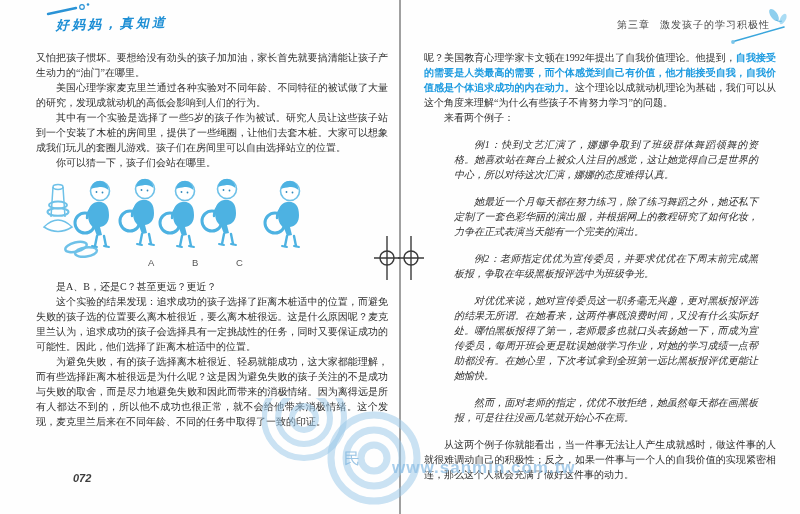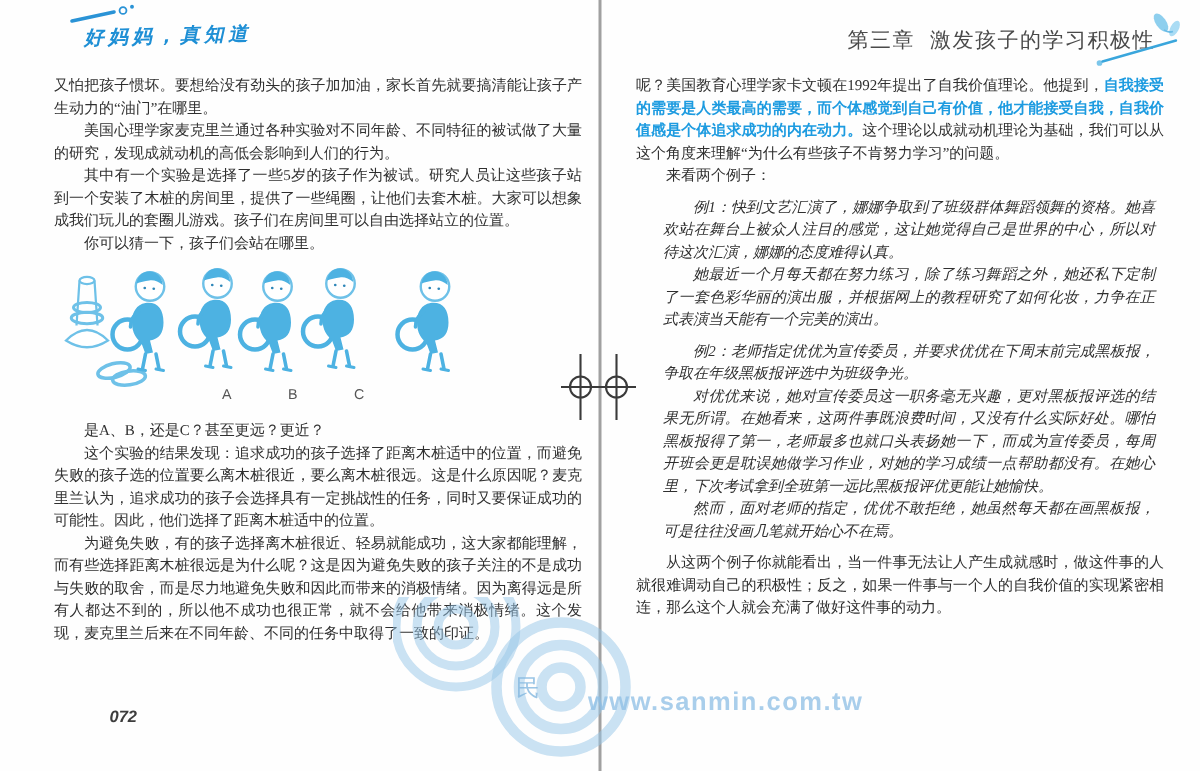--- a/index.html
+++ b/index.html
@@ -5,32 +5,32 @@
   html,body{margin:0;padding:0;background:#ffffff;}
   #spread{position:relative;width:800px;height:514px;background:#fefefe;overflow:hidden;
           font-family:"Liberation Serif","DejaVu Serif",serif;color:#2f2f2f;}
   
   .gutter{position:absolute;left:399px;top:0;width:2px;height:514px;background:#a0a0a0;}
   .regmarks{position:absolute;left:360px;top:232px;}
   
   .left-header{position:absolute;left:56px;top:15px;font-size:13px;font-style:italic;font-weight:bold;
                color:#1e8fd5;letter-spacing:3px;transform:rotate(-1.5deg);}
   .left-header-deco{position:absolute;left:44px;top:2px;}
-  .right-header{position:absolute;right:30px;top:18px;font-size:14px;color:#4a4a4a;letter-spacing:1px;}
+  .right-header{position:absolute;right:30px;top:18px;font-size:10px;color:#4a4a4a;letter-spacing:1px;}
   .right-header .chapter{margin-right:10px;}
   .right-header-deco{position:absolute;left:726px;top:6px;}
   
   .col{position:absolute;top:50px;width:352px;font-size:10px;line-height:15px;text-align:justify;}
   .col-left{left:36px;}
   .col-right{left:424px;}
   .col p{margin:0;}
   .col p.indent{text-indent:2em;}
   .emph{color:#1d9be0;font-weight:bold;}
   .example{font-style:italic;margin:6px 6px 6px 18px;}
-  .example p{margin:0;text-indent:2em;}
+  .example p{margin:12px;text-indent:2em;}
   .closing{margin-top:14px;}
   
   .figure-wrap{margin:5px 0 4px 0;}
   .figure-svg text{font-family:"Liberation Sans",sans-serif;font-size:9.5px;fill:#555;}
   
   .pagenum{position:absolute;font-family:"Liberation Sans",sans-serif;font-size:11px;
            font-style:italic;font-weight:bold;margin-left:40px;}
   .pagenum-left{left:33px;top:472px;color:#3d3d3d;}
   .pagenum-right{left:742px;top:474px;color:#2e9bd6;padding-left:33px;}
   

